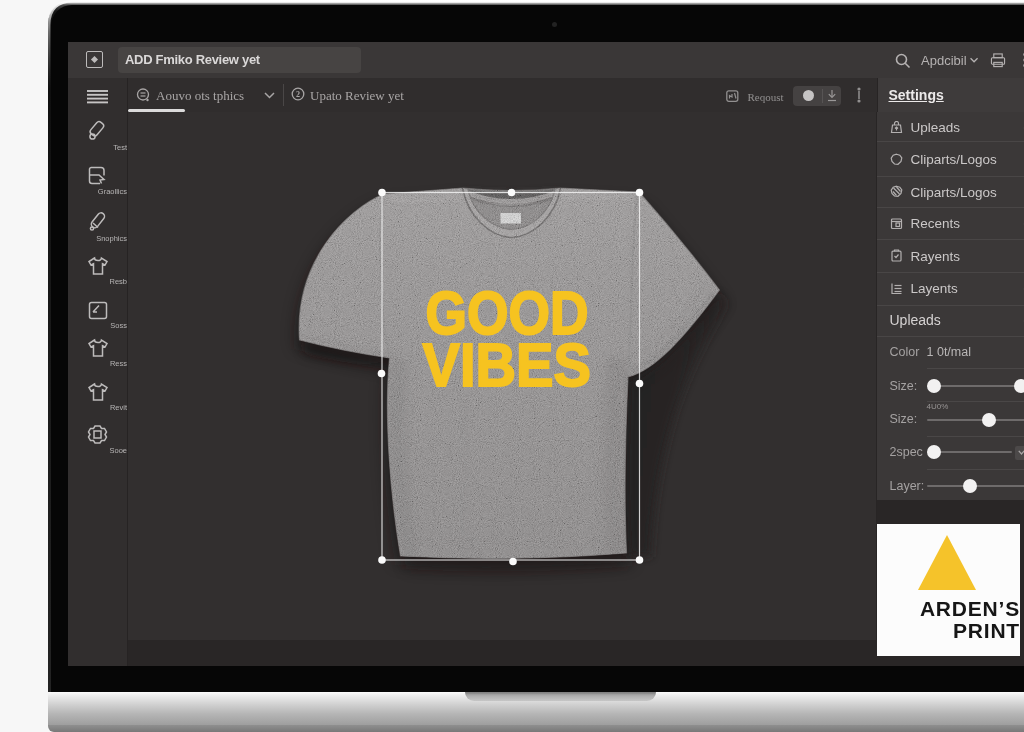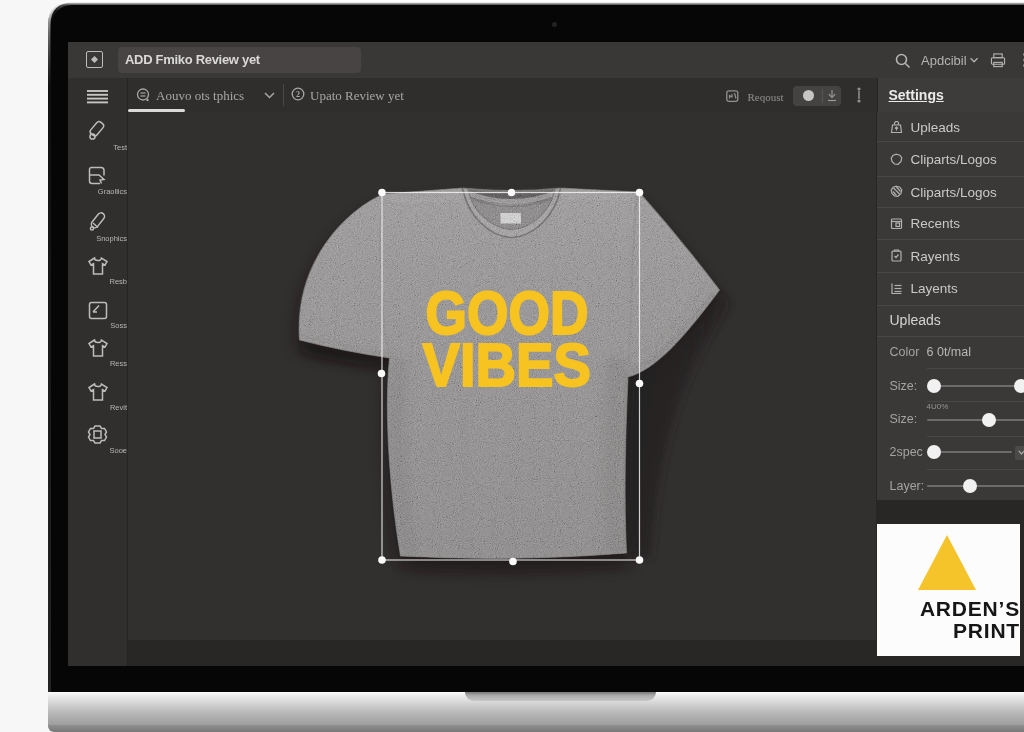--- a/index.html
+++ b/index.html
@@ -395,21 +395,21 @@
       <div class="psep" style="top:192.9px"></div>
       <div class="prow" style="top:191.5px">
         <div class="tx" style="left:13px;font-size:14px;color:#d5d2d2">Upleads</div>
         <svg class="ch" width="11" height="7" viewBox="0 0 11 7">
             <polyline points="1.2,5.5 5.5,1.2 9.8,5.5" fill="none" stroke="#a9a6a6" stroke-width="1.5"></polyline>
           </svg>
       </div>
       <div class="psep" style="top:223.8px"></div>
 
       <div class="ctl-lb" style="top:233px">Color</div>
-      <div class="abs" style="left:50px;top:233px;font-size:12.5px;color:#b9b6b6;position:absolute">6 0t/mal</div>
+      <div class="abs" style="left:50px;top:233px;font-size:12.5px;color:#b9b6b6;position:absolute">1 0t/mal</div>
       <div class="csep" style="top:256.4px"></div>
       <div class="ctl-lb" style="top:267px">Size:</div>
       <div class="track" style="top:272.8px"></div>
       <div class="knob" style="left:50.1px;top:266.8px"></div>
       <div class="knob" style="left:137.8px;top:266.8px"></div>
       <div class="csep" style="top:288.6px"></div>
       <div class="abs" style="left:50px;top:290px;font-size:8px;color:#989595;position:absolute">4U0%</div>
       <div class="ctl-lb" style="top:300px">Size:</div>
       <div class="track" style="top:306.5px"></div>
       <div class="knob" style="left:105.9px;top:300.5px"></div>

